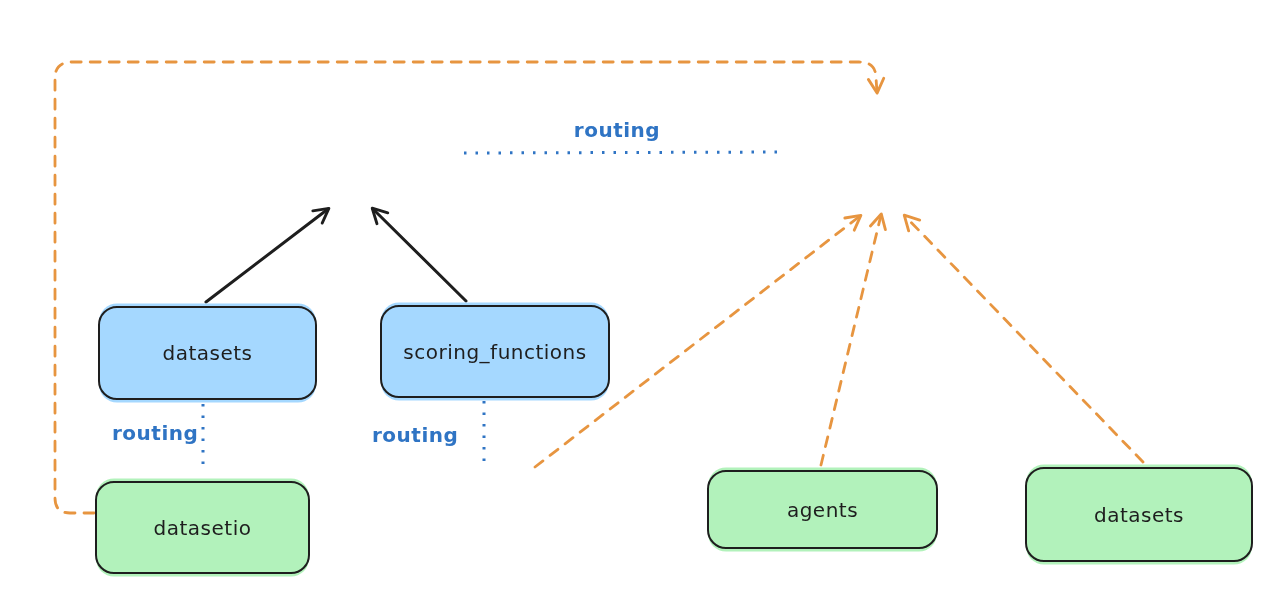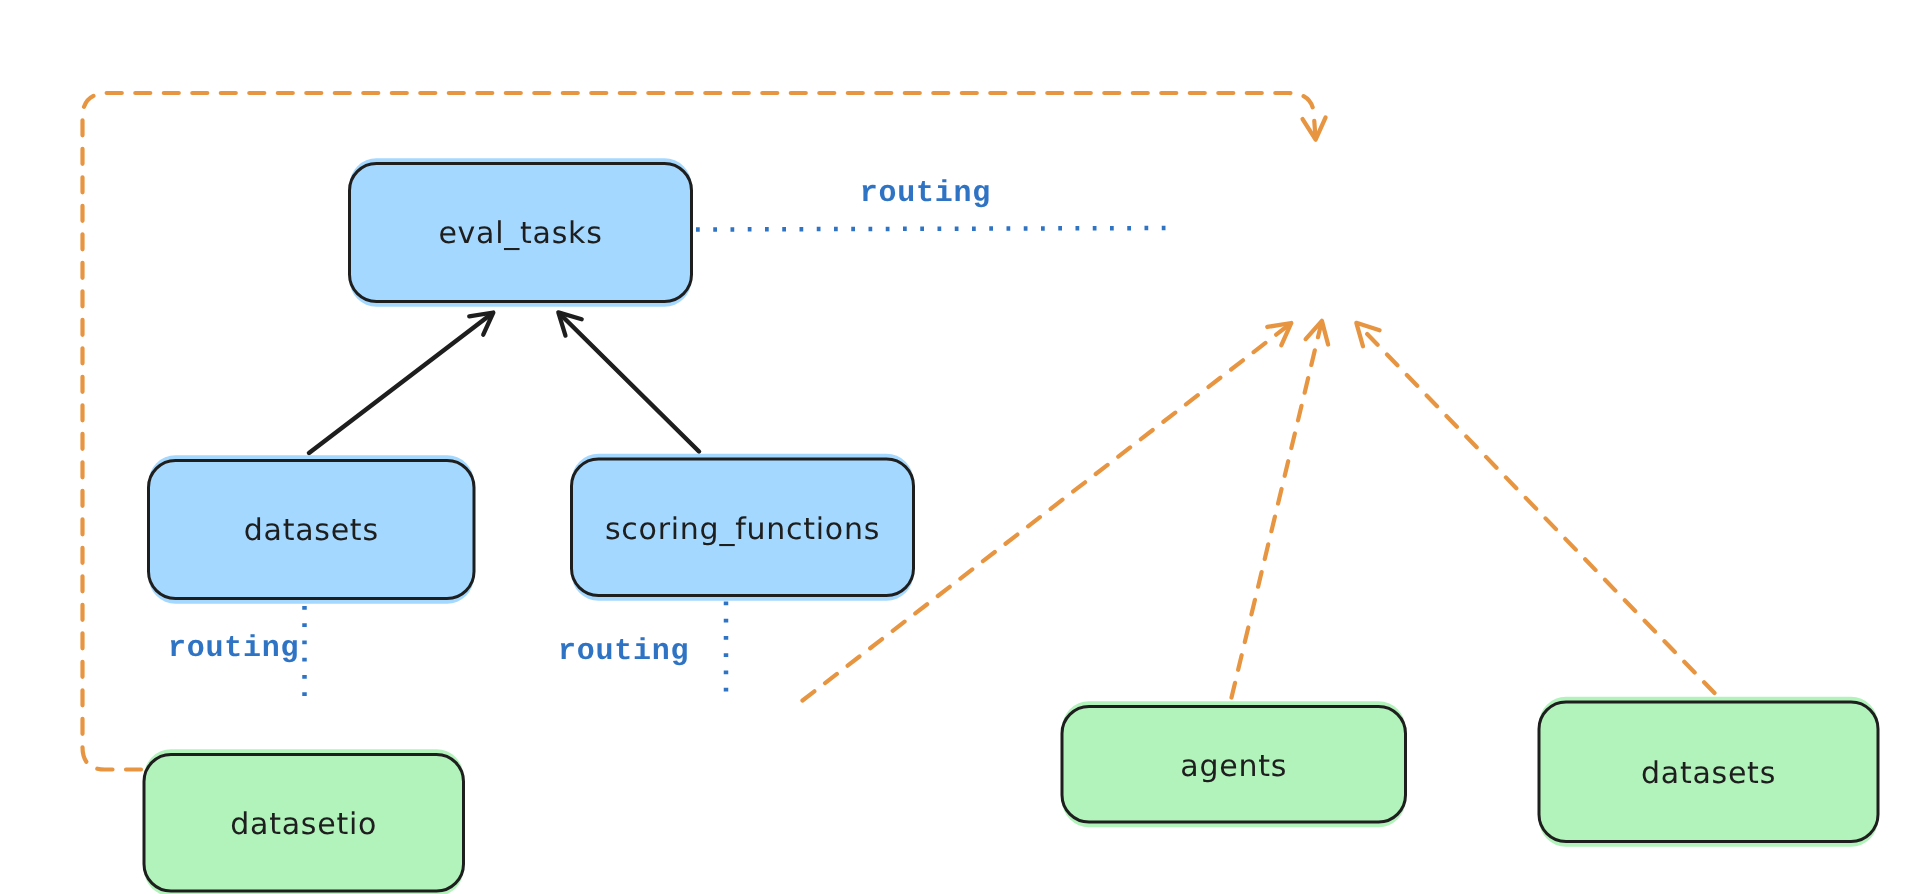--- a/index.html
+++ b/index.html
@@ -43,21 +43,20 @@
   }
   .node-label{white-space:nowrap;}
   .edge-label{
     position:absolute;
     z-index:3;
     color:var(--routing-blue);
     font-size:20px;
     font-weight:bold;
     letter-spacing:.5px;
     text-align:center;
-    font-family:Liberation Mono, monospace;
   }
   
   .edge{fill:none;}
   .edge.blue-dotted{
     stroke:var(--routing-blue);
     stroke-width:3;
     stroke-dasharray:2.5 9;
     stroke-linecap:butt;
   }
   .edge.black-solid{
@@ -96,34 +95,31 @@
     <path class="edge black-solid" d="M206 302 L328 209" marker-end="url(#arrow-black)"></path>
     <path class="edge black-solid" d="M466 301 L373 209" marker-end="url(#arrow-black)"></path>
 
     <path class="edge orange-dashed" d="M535 467 L860 216" marker-end="url(#arrow-orange)"></path>
     <path class="edge orange-dashed" d="M821 465 L881 215" marker-end="url(#arrow-orange)"></path>
     <path class="edge orange-dashed" d="M1143 462 L905 216" marker-end="url(#arrow-orange)"></path>
 
     <path class="edge orange-dashed" d="M94 513 L70 513 Q55 513 55 498 L55 78 Q55 62 72 62 L859 62 Q876 62 876 78 L877 92" marker-end="url(#arrow-orange)"></path>
   </svg>
 
-  <div class="node blue" style="left:232px;top:108px;width:230px;height:94px">
-    <span class="node-label">eval_tasks</span>
-  </div>
 
 
   <div class="node blue" style="left:98px;top:306px;width:219px;height:94px">
     <span class="node-label">datasets</span>
   </div>
 
   <div class="node blue" style="left:380px;top:305px;width:230px;height:93px">
     <span class="node-label">scoring_functions</span>
   </div>
 
-  <div class="node green" style="left:95px;top:502px;width:215px;height:93px">
+  <div class="node green" style="left:95px;top:481px;width:215px;height:93px">
     <span class="node-label">datasetio</span>
   </div>
 
 
   <div class="node green" style="left:707px;top:470px;width:231px;height:79px">
     <span class="node-label">agents</span>
   </div>
 
   <div class="node green" style="left:1025px;top:467px;width:228px;height:95px">
     <span class="node-label">datasets</span>

